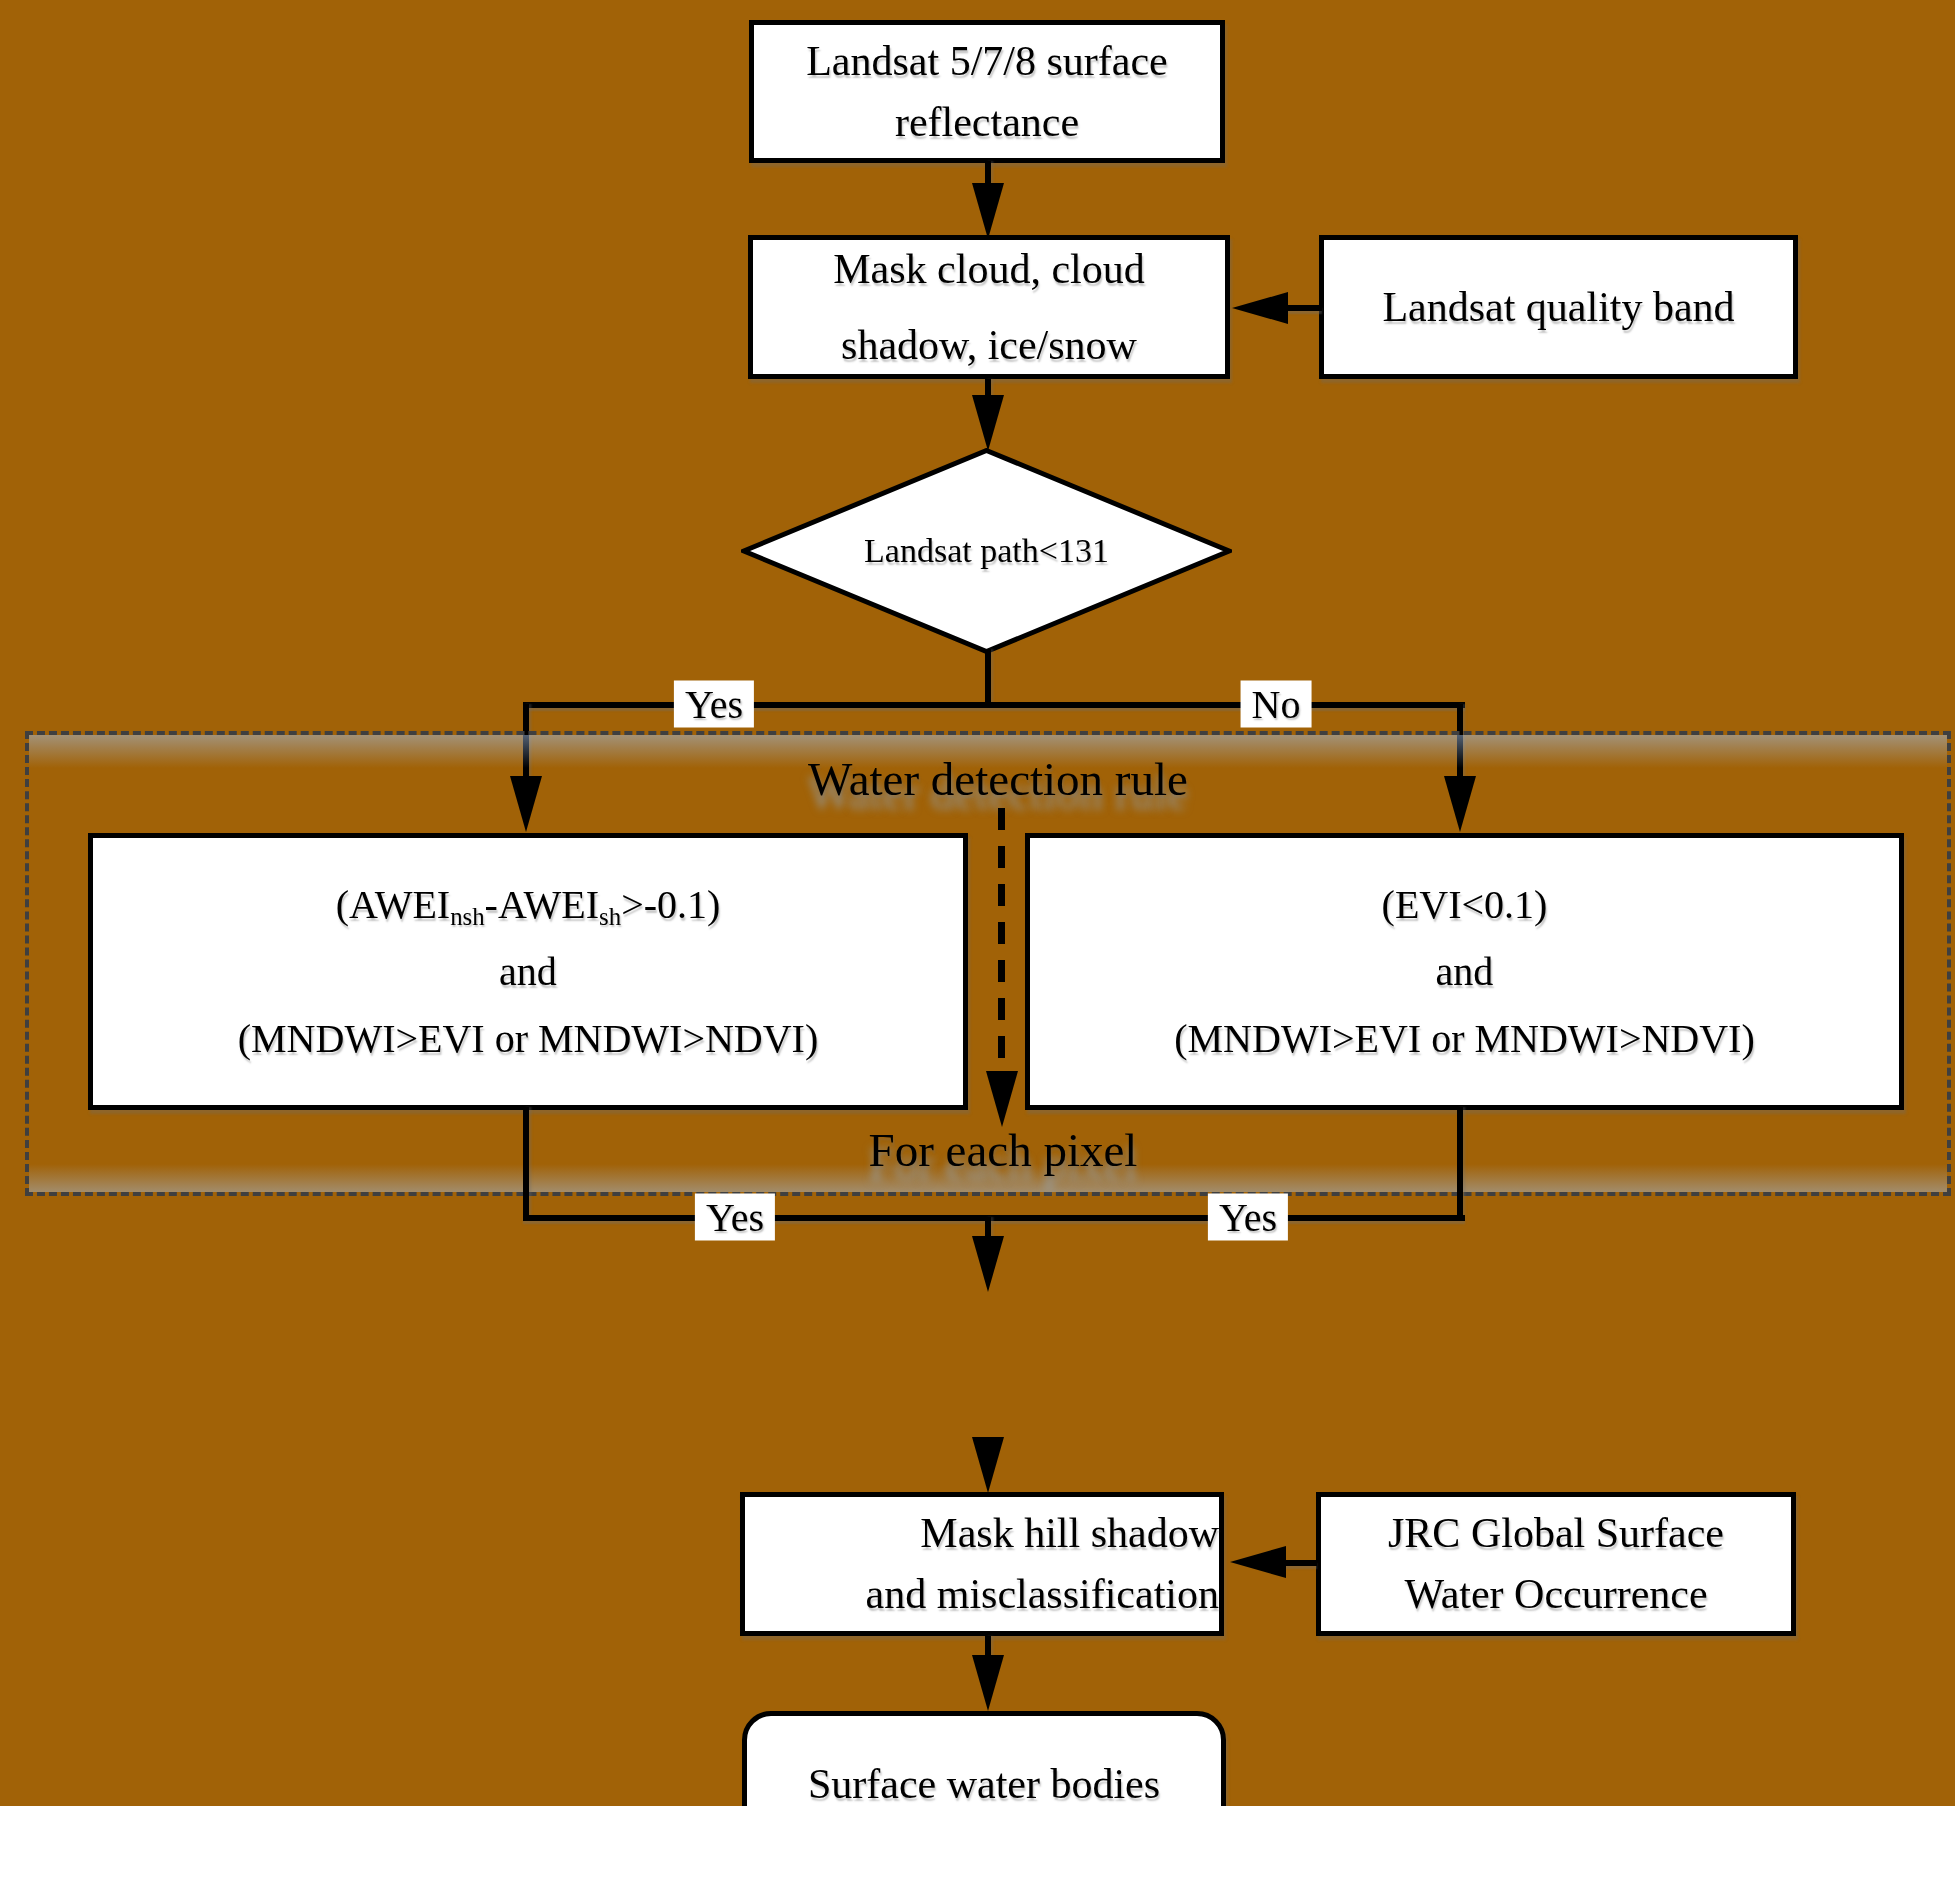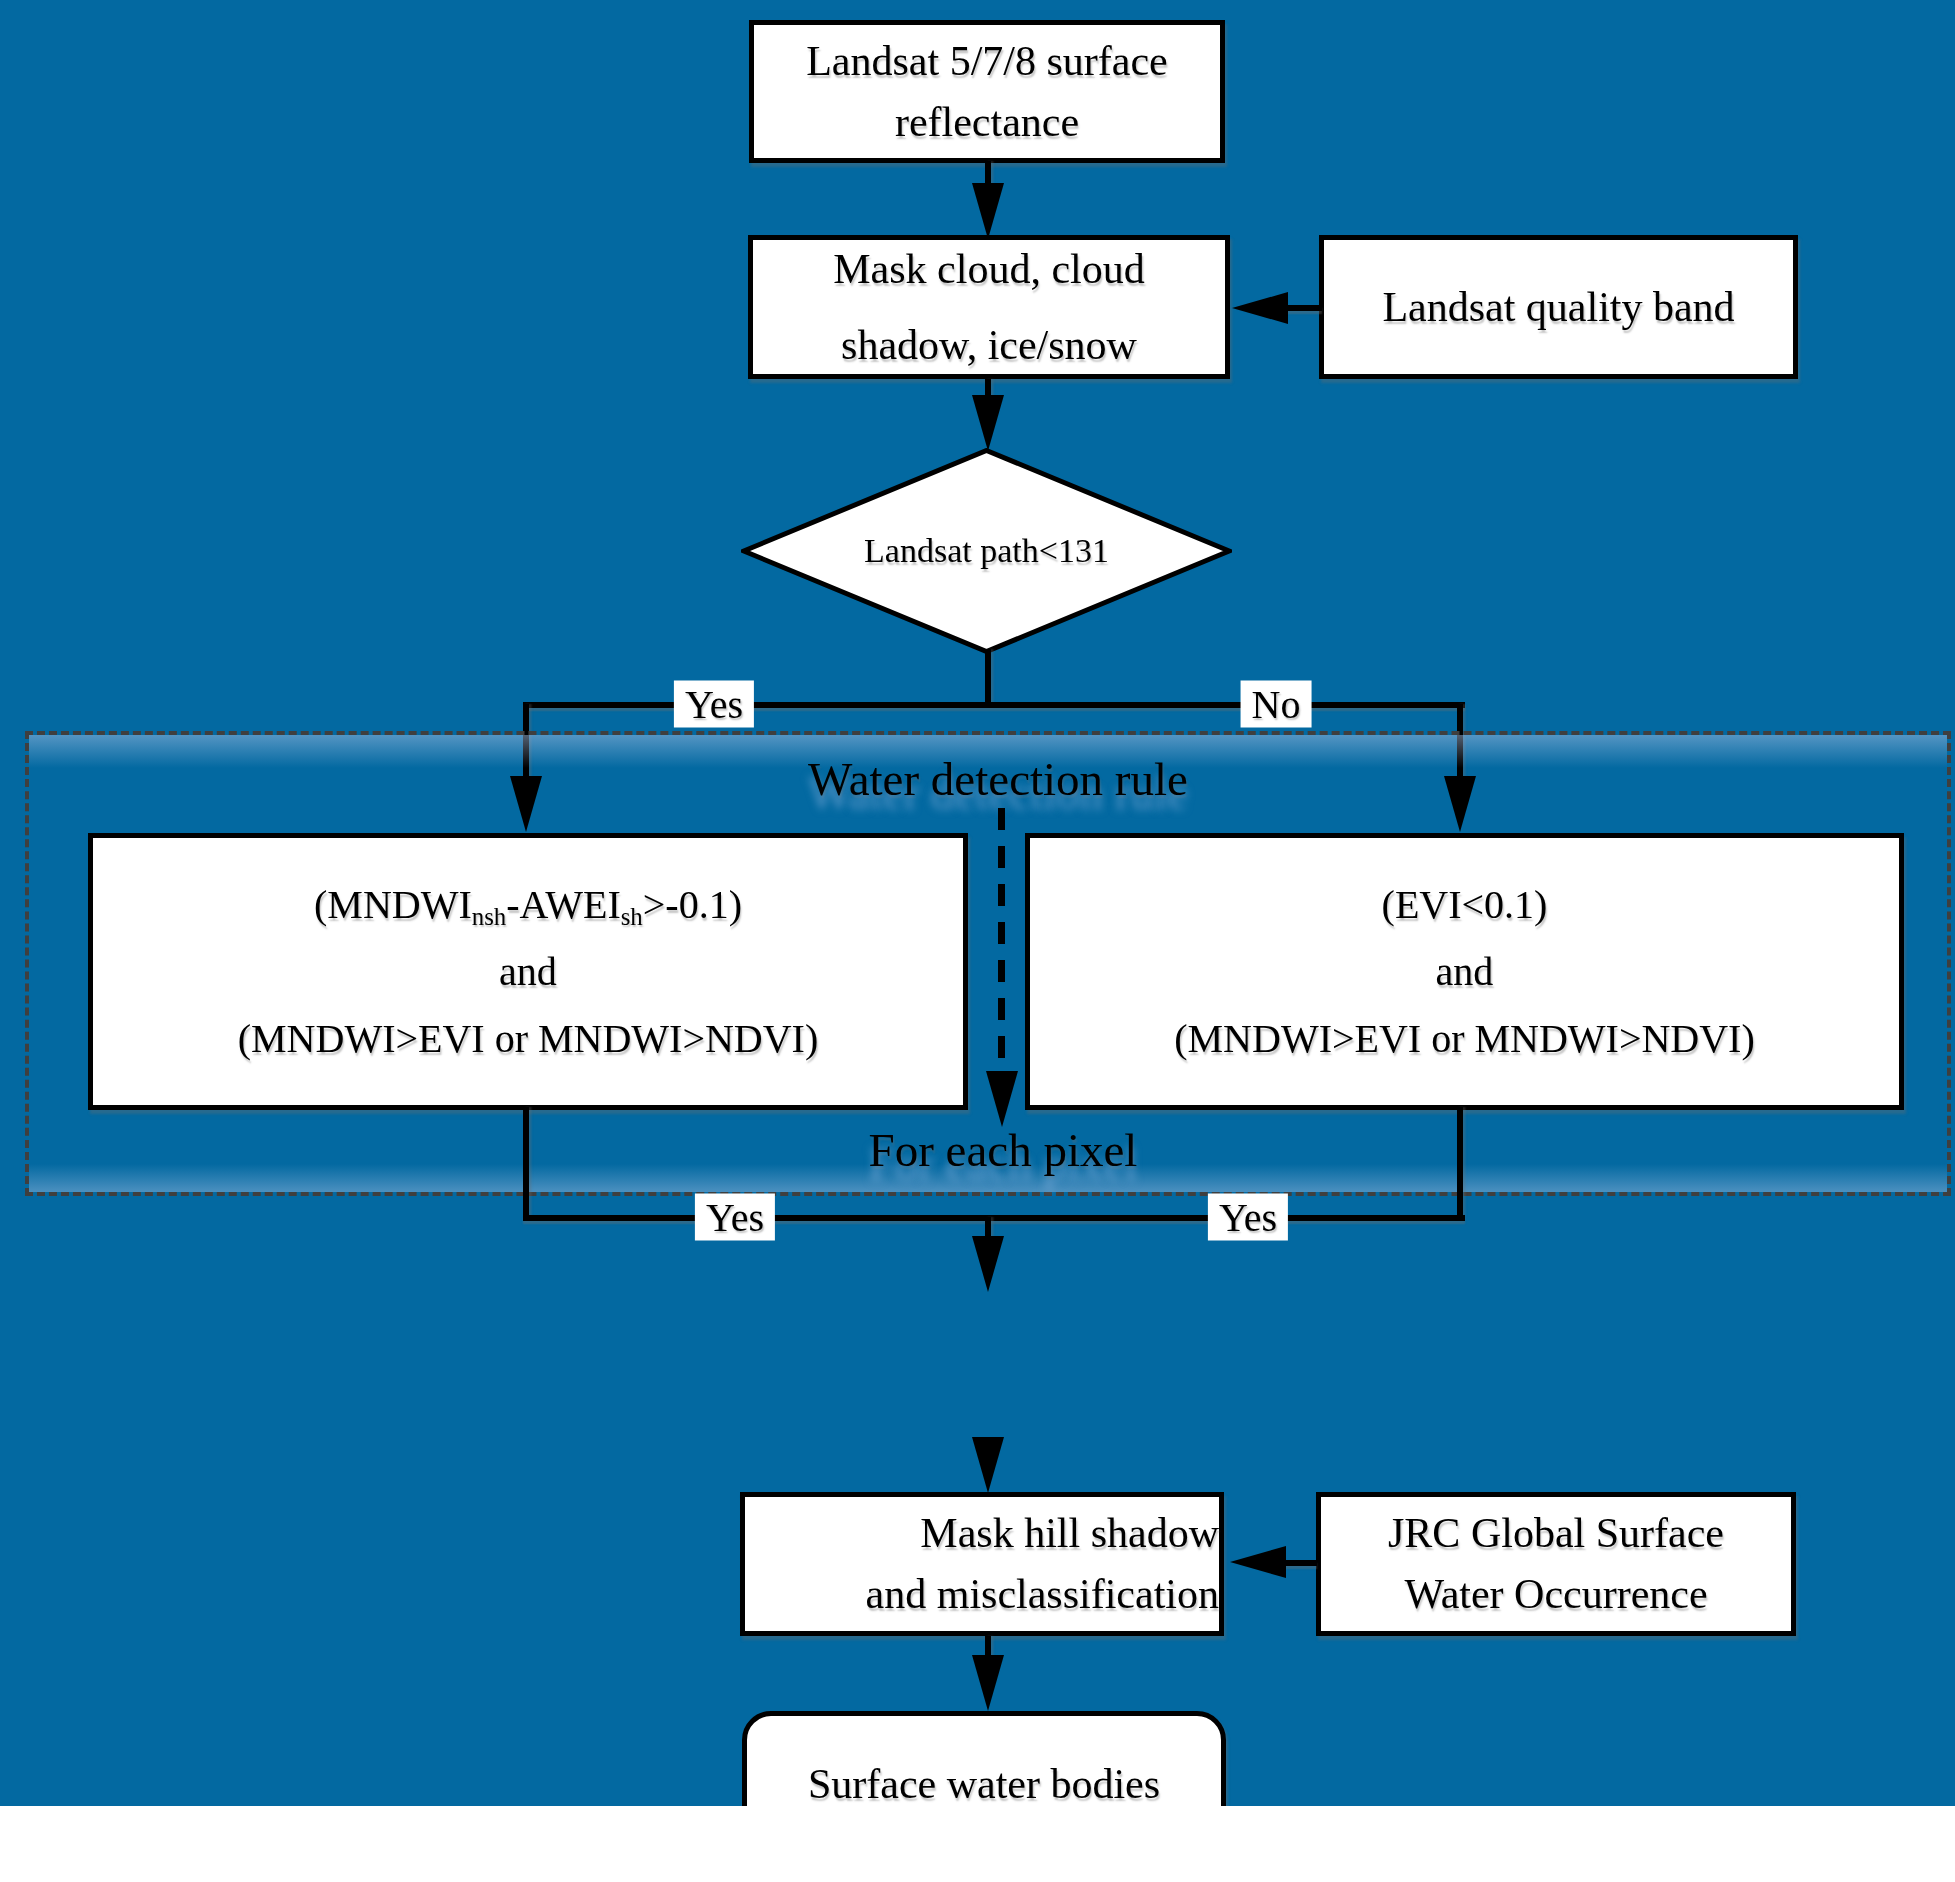--- a/index.html
+++ b/index.html
@@ -1,17 +1,17 @@
 <!DOCTYPE html>
 <html style="font-size:9.8px"><head>
 <meta charset="utf-8">
 <style>
   html,body{margin:0;padding:0;background:#ffffff;}
   .canvas{
-    position:relative;width:1955px;height:1806px;background:#0369a1;
+    position:relative;width:1955px;height:1806px;background:#a16207;
     font-family:"Liberation Serif","DejaVu Serif",serif;color:#000;
     overflow:hidden;
   }
   .box{
     position:absolute;background:#fff;border:5.5px solid #000;box-sizing:border-box;
     display:flex;flex-direction:column;align-items:center;justify-content:center;
     text-align:center;font-size:42px;line-height:61px;
     box-shadow:1.8px 3.7px 2.5px rgba(110,110,110,0.35);
   }
   .box .ln{display:block;white-space:nowrap;text-shadow:1.2px 2.5px 1.8px rgba(95,95,95,0.35);}
@@ -98,21 +98,21 @@
     <div class="glow-band-top"></div>
     <div class="glow-band-bottom"></div>
   </div>
 
   <div class="flow-title" style="left:998px;top:779px;">Water detection rule</div>
 
   <div class="dashed-varrow" style="left:998px;top:808px;height:264px;"></div>
   <div class="head-down" style="left:986px;top:1071px;"></div>
 
   <div class="box formula" style="left:88px;top:833px;width:880px;height:277px;">
-    <span class="ln"><span>(MNDWI</span><sub class="sb">nsh</sub><span>-AWEI</span><sub class="sb">sh</sub><span>&gt;-0.1)</span></span>
+    <span class="ln"><span>(AWEI</span><sub class="sb">nsh</sub><span>-AWEI</span><sub class="sb">sh</sub><span>&gt;-0.1)</span></span>
     <span class="ln">and</span>
     <span class="ln">(MNDWI&gt;EVI or MNDWI&gt;NDVI)</span>
   </div>
 
   <div class="box formula" style="left:1025px;top:833px;width:879px;height:277px;">
     <span class="ln">(EVI&lt;0.1)</span>
     <span class="ln">and</span>
     <span class="ln">(MNDWI&gt;EVI or MNDWI&gt;NDVI)</span>
   </div>
 

